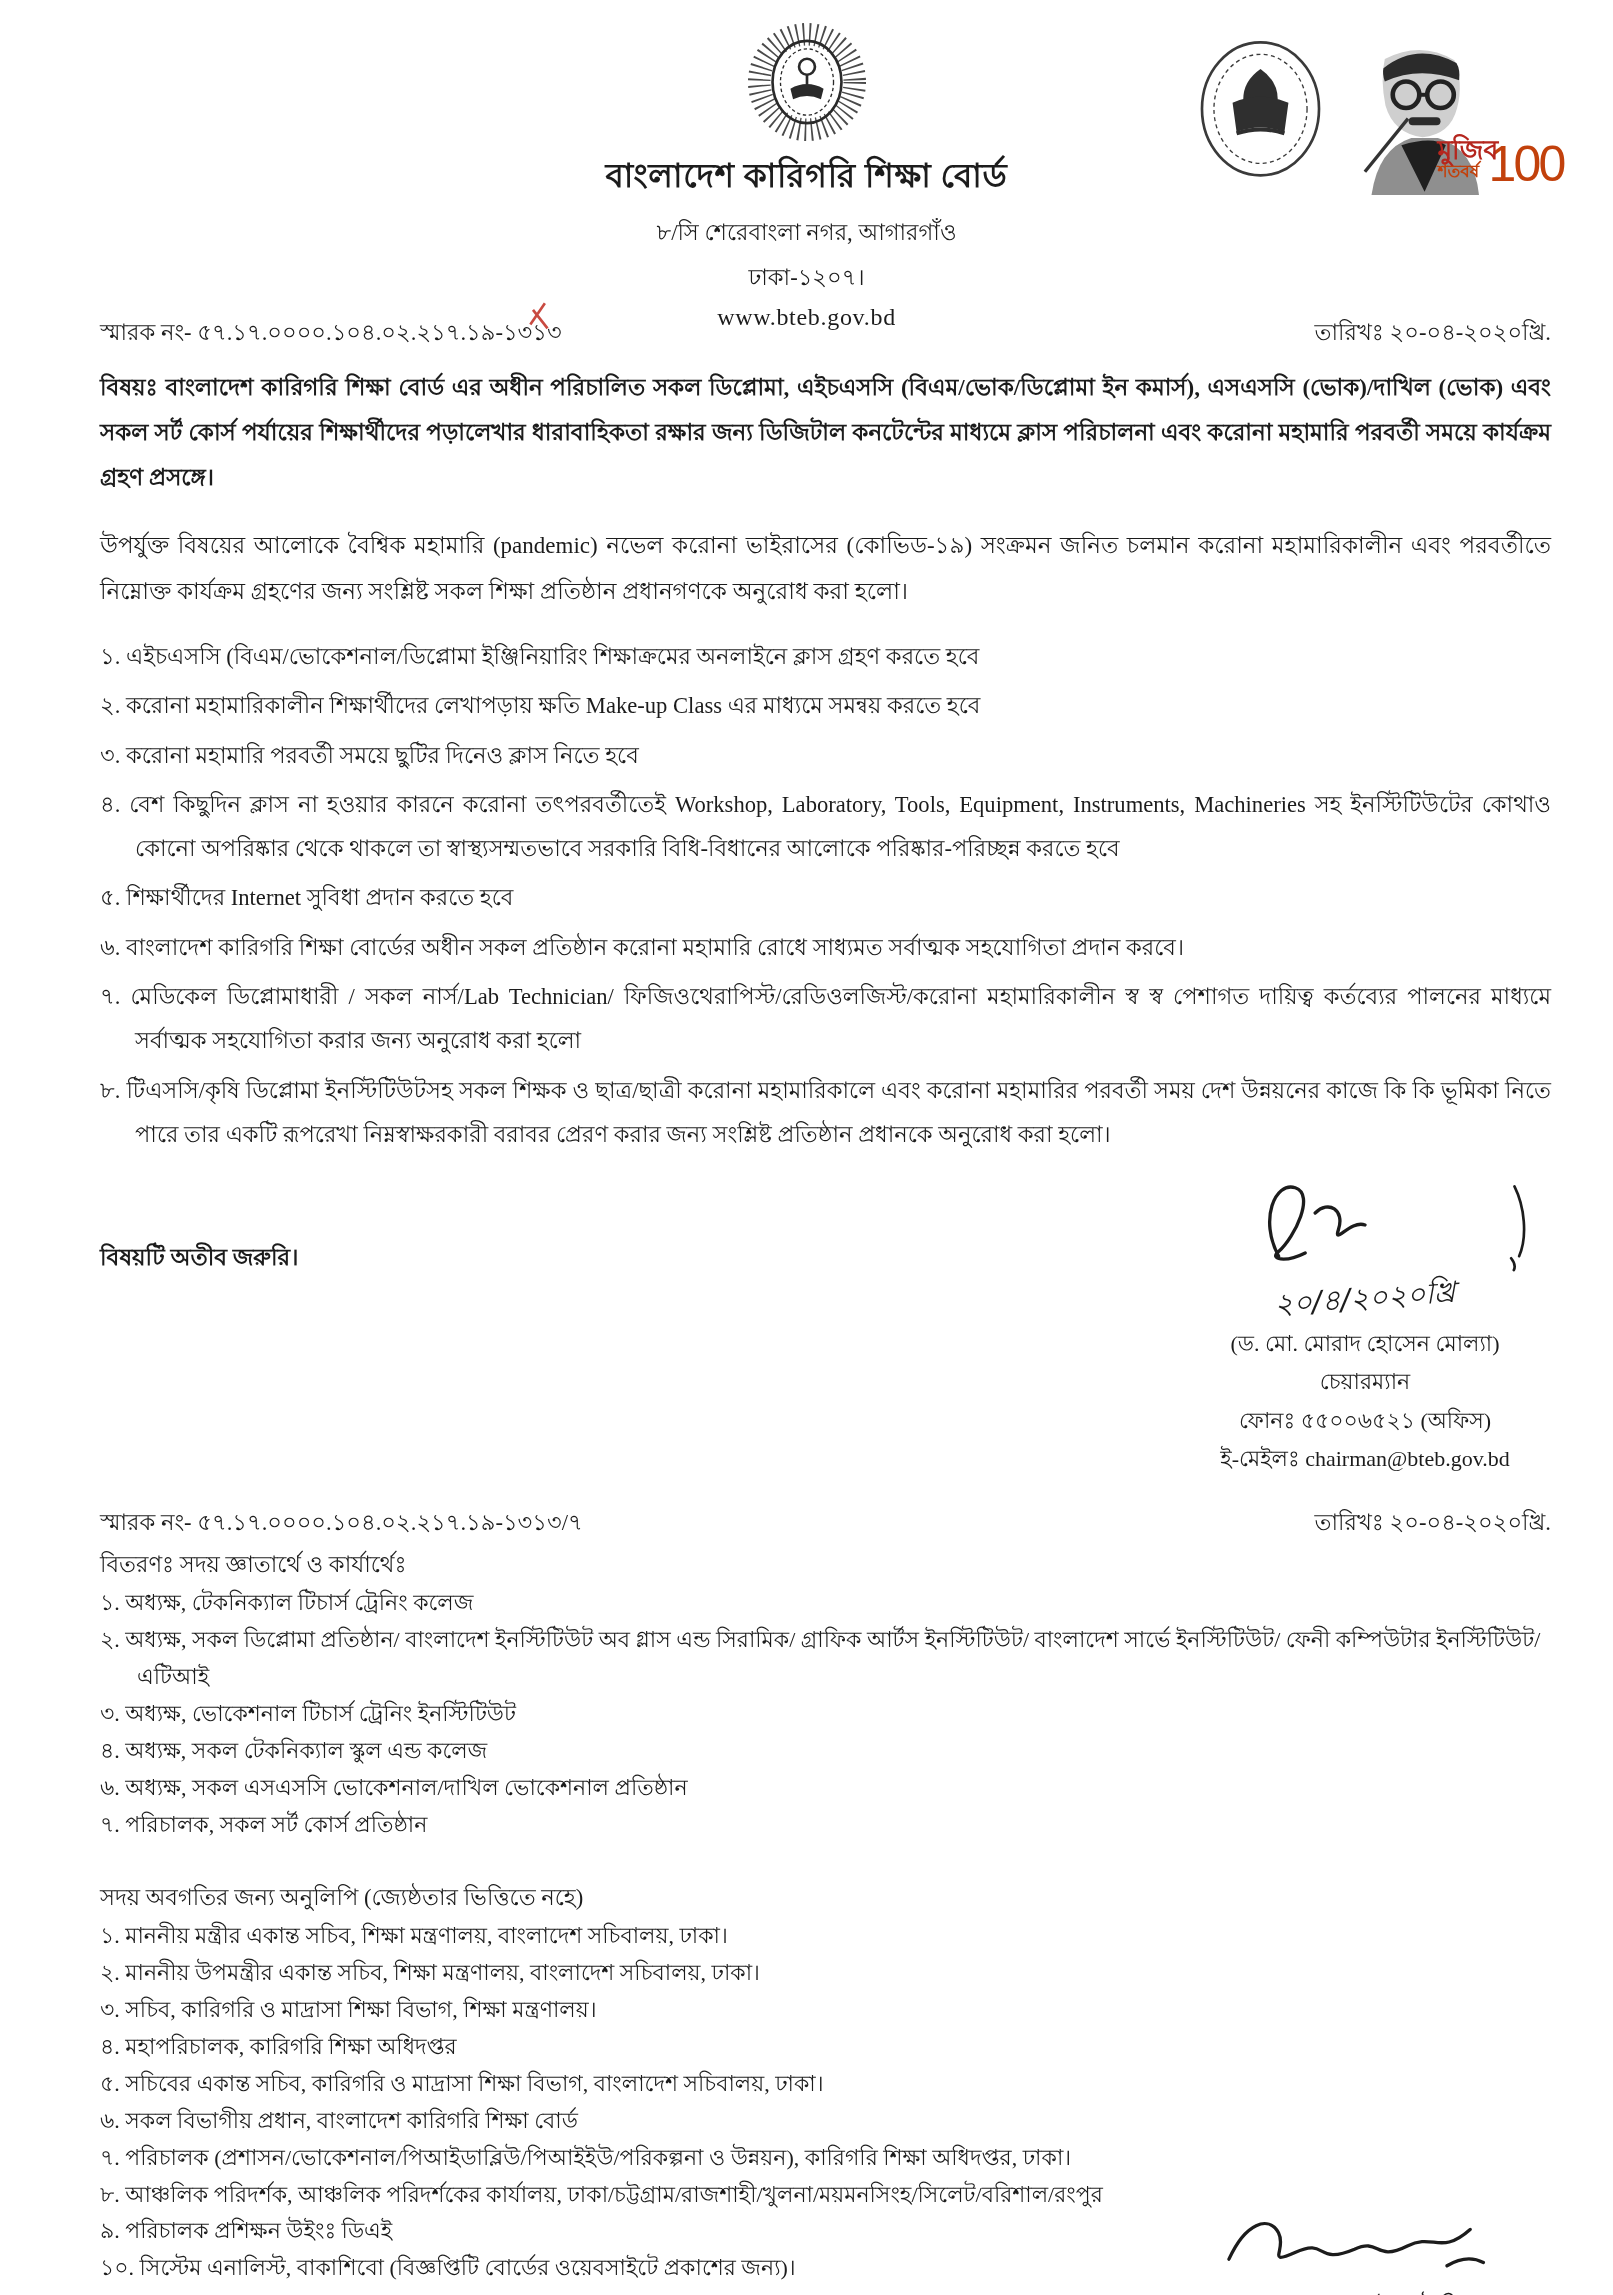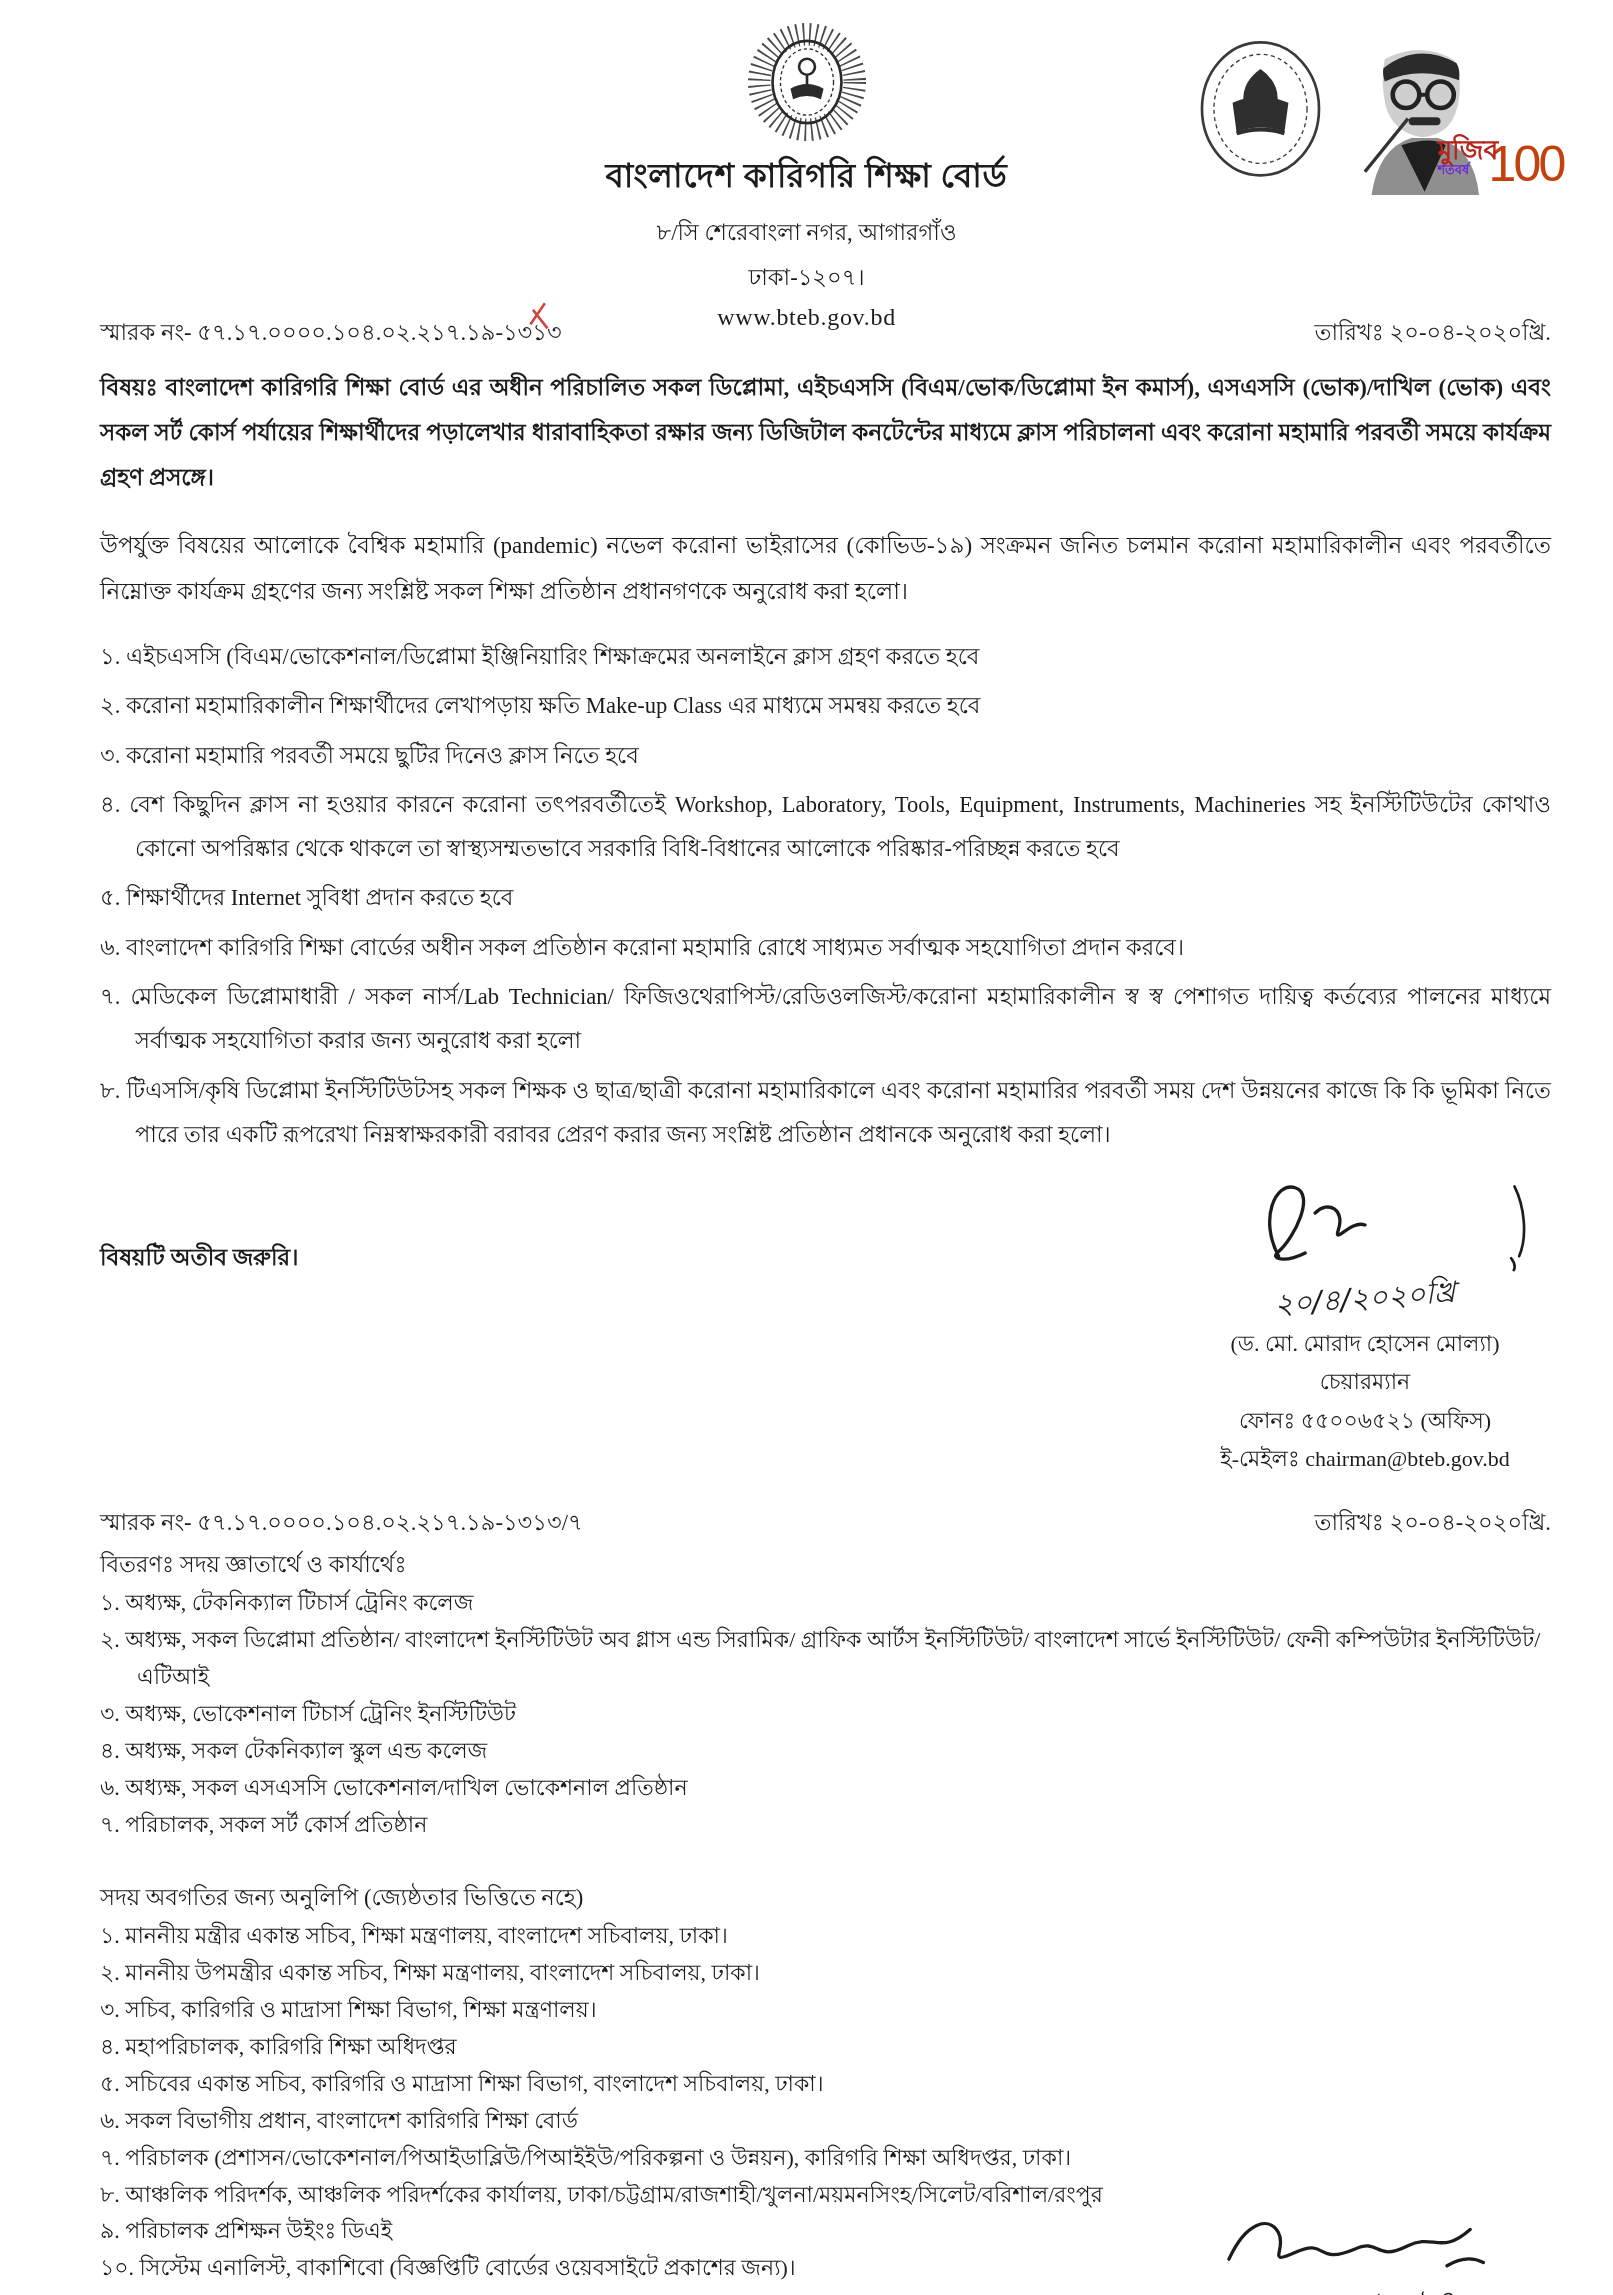--- a/index.html
+++ b/index.html
@@ -60,21 +60,21 @@
   .secretary-block{ text-align:center; font-size:20.6px; line-height:1.7; }
   .secretary-date{ font-family:"DejaVu Sans","Liberation Sans",sans-serif;
                    font-style:italic; font-size:28px; letter-spacing:4px; transform:rotate(-3deg);
                    display:inline-block; margin:1.3px 0 4px 0; }
 
   svg{ display:block; }
   .logo-box{ position:relative; }
   .mujib-text{ position:absolute; left:92px; top:98px; width:100px; }
   .mujib-word1{ color:#b5261e; font-weight:bold; font-size:26.5px;
                 font-family:"Liberation Sans",sans-serif; line-height:1; }
-  .mujib-word2{ color:#6d28d9; font-weight:bold; font-size:13px;
+  .mujib-word2{ color:#c2410c; font-weight:bold; font-size:17px;
                 font-family:"Liberation Sans",sans-serif; line-height:1.1; }
   .mujib-100{ position:absolute; left:143px; top:96px; font-size:50px; font-weight:normal;
               color:#c2410c; font-family:"Liberation Sans",sans-serif; letter-spacing:-2.7px; }
 </style>
 </head>
 <body>
 
 <div class="page">
 
   <div class="header">

